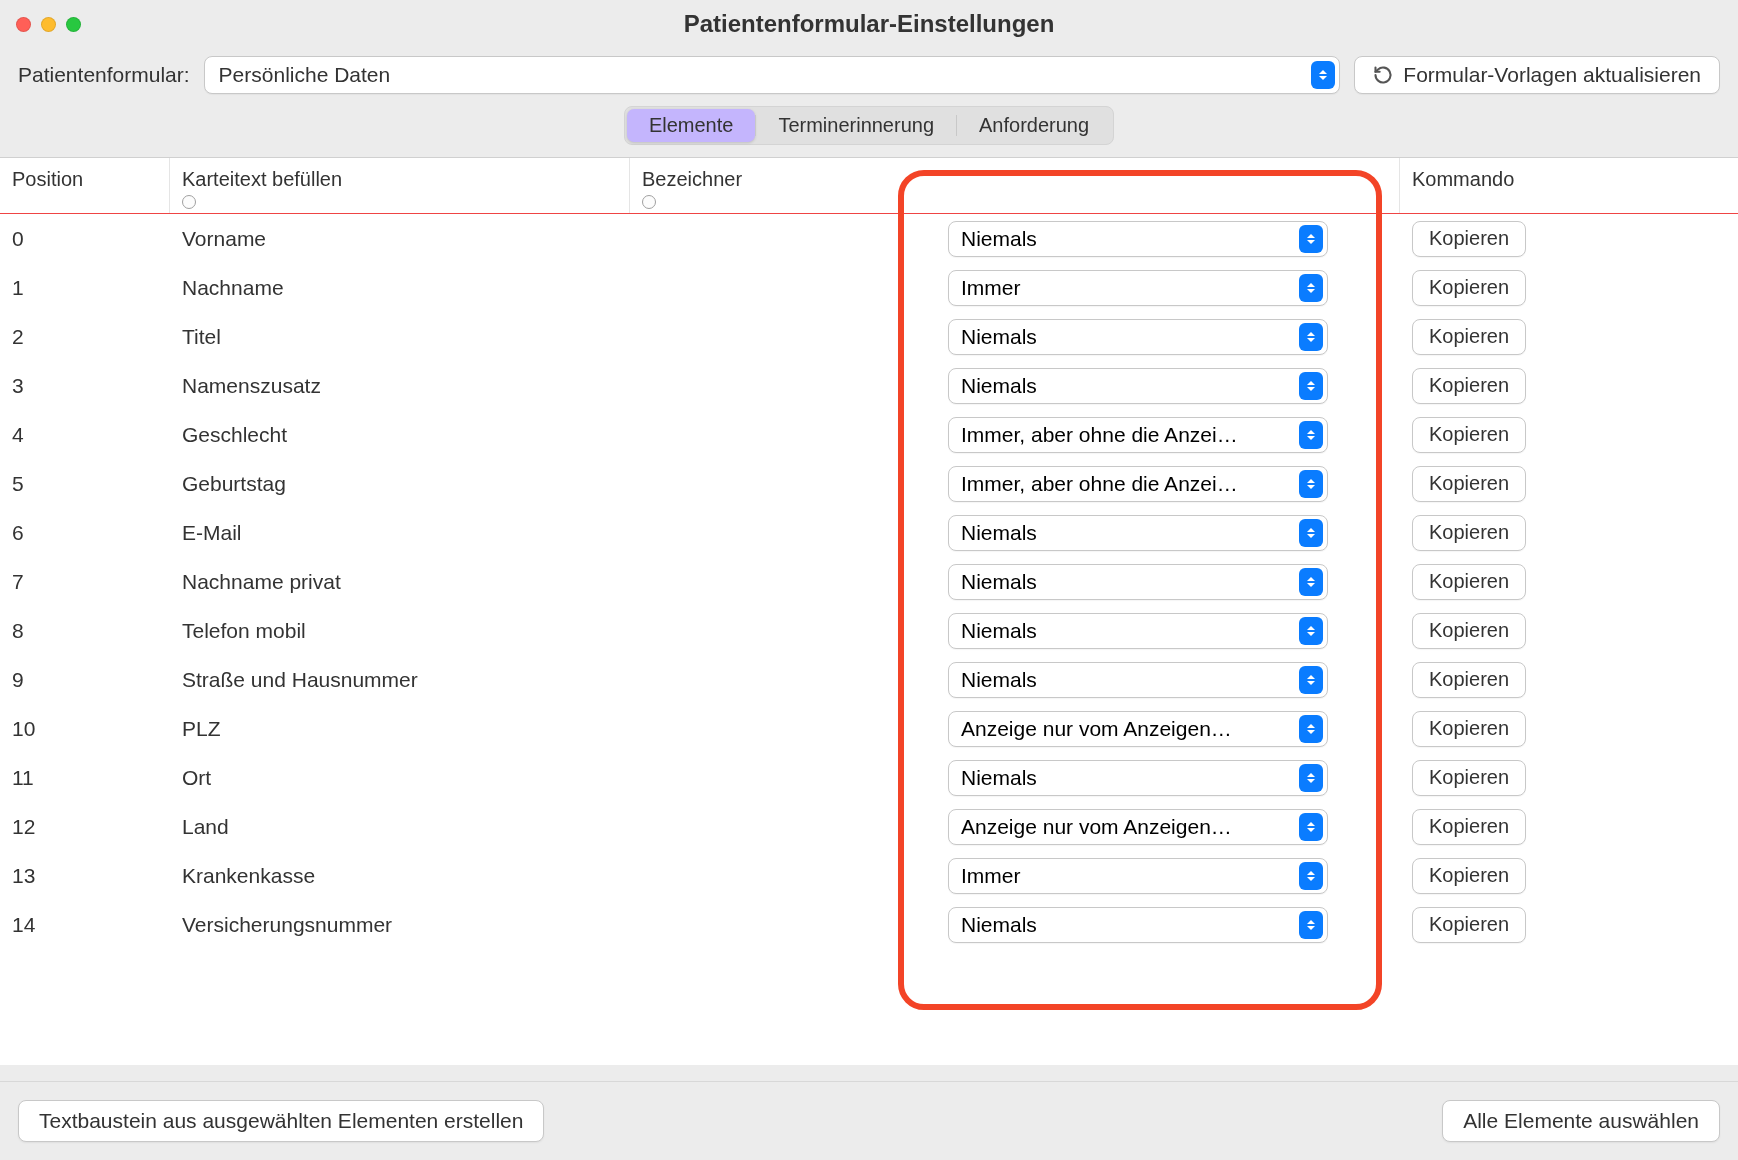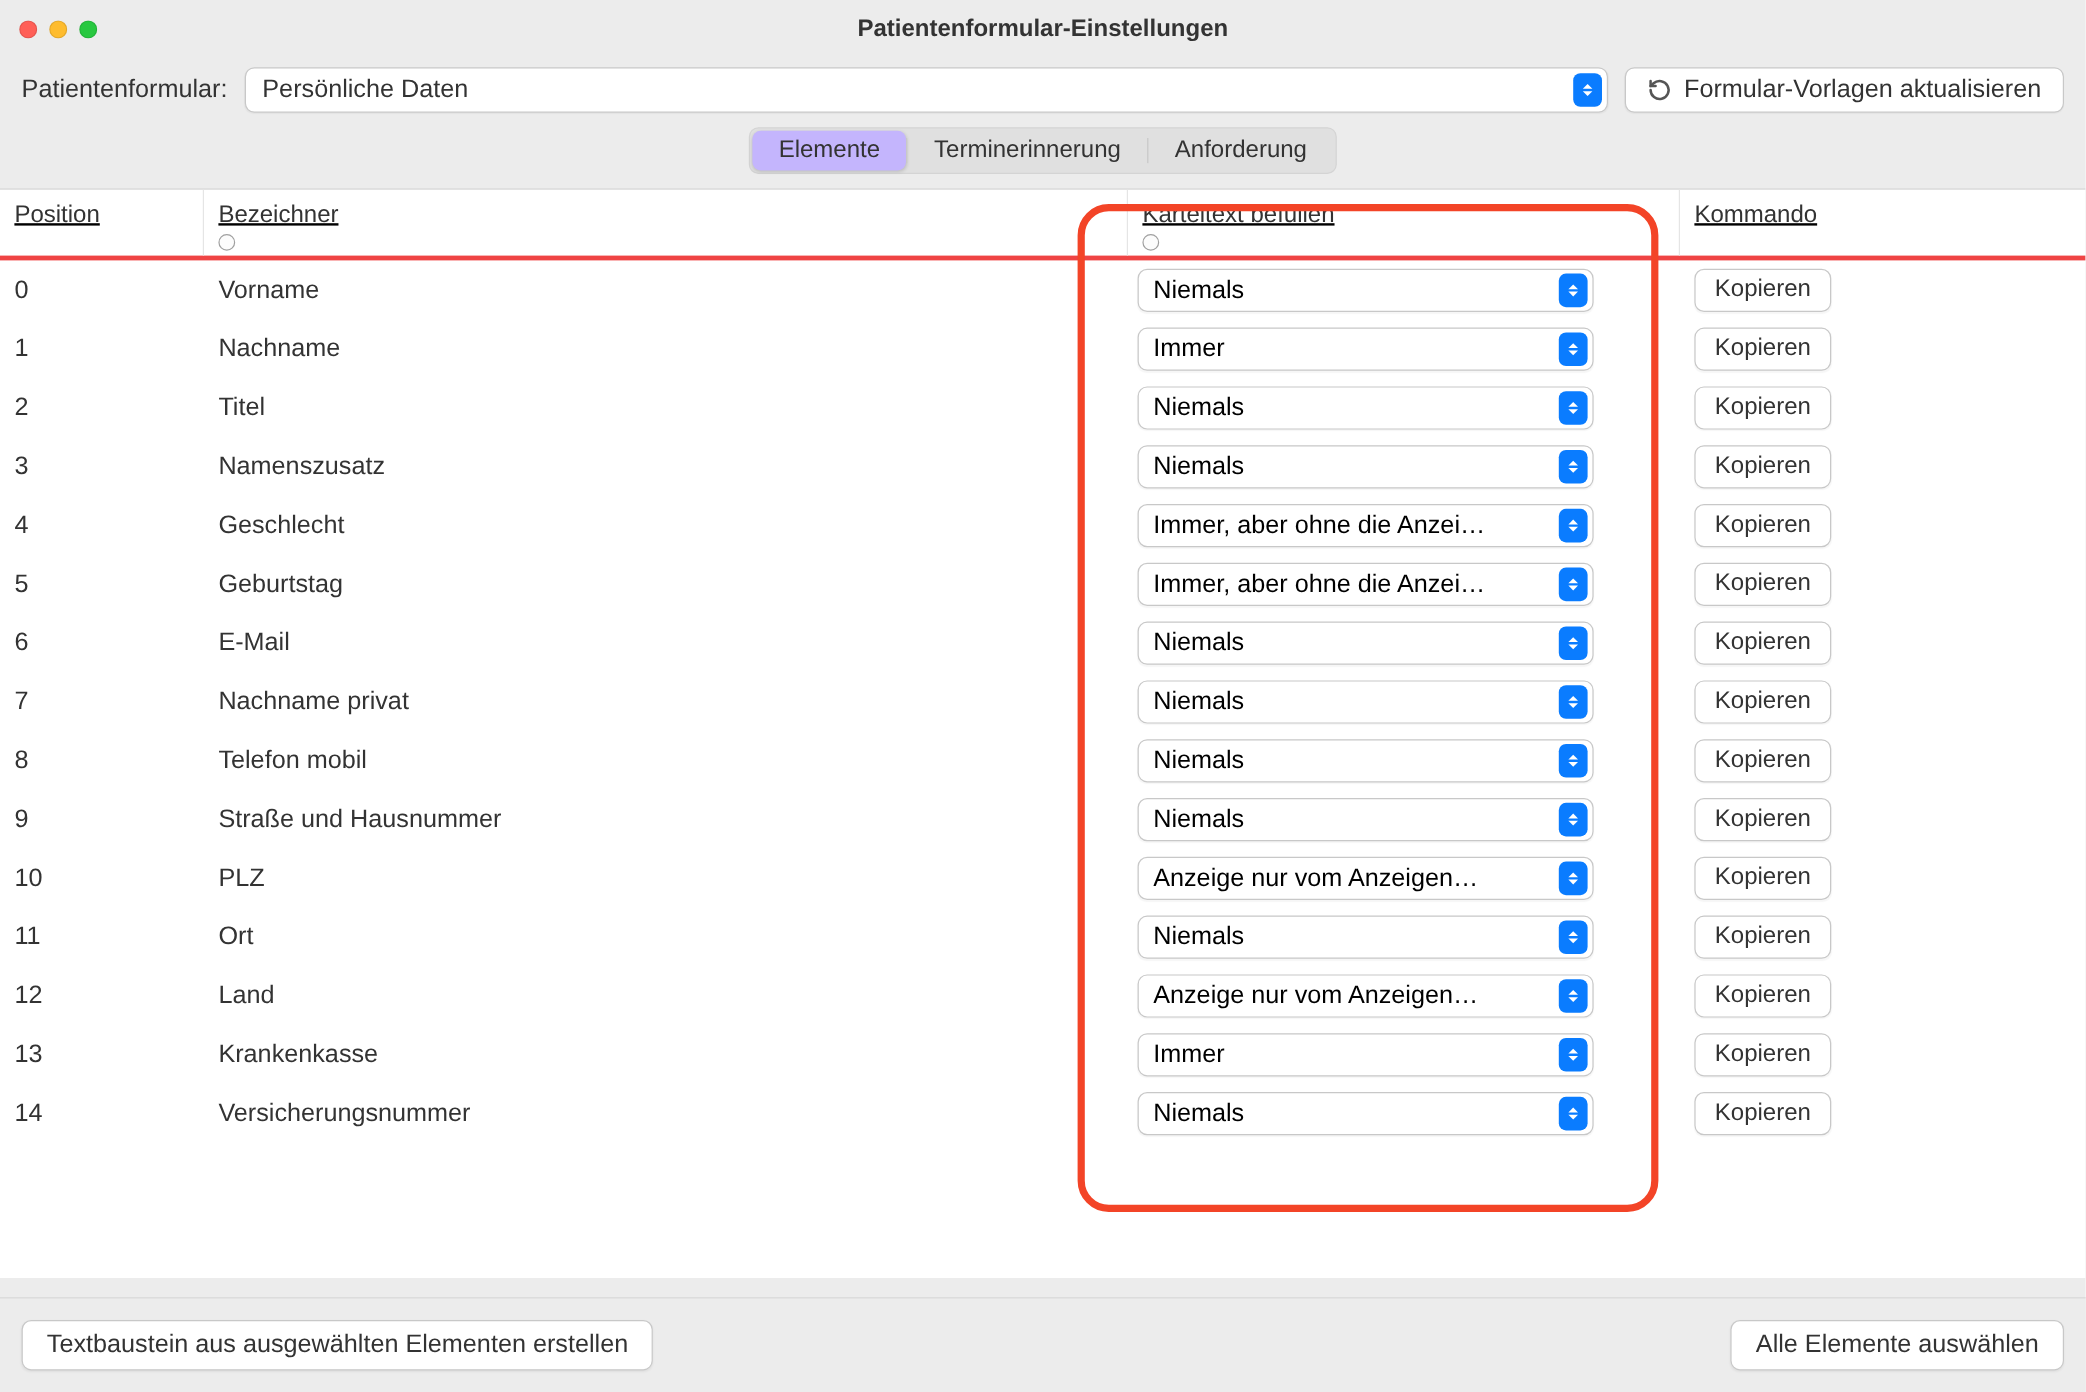--- a/index.html
+++ b/index.html
@@ -32,21 +32,21 @@
       border-radius: 50%;
     }
     .tl-red { background: #ff5f57; border: 0.5px solid rgba(0,0,0,0.1); }
     .tl-yellow { background: #febc2e; border: 0.5px solid rgba(0,0,0,0.1); }
     .tl-green { background: #28c840; border: 0.5px solid rgba(0,0,0,0.1); }
     .window-title {
       position: absolute;
       left: 50%;
       transform: translateX(-50%);
       font-weight: 600;
-      font-size: 20px;
+      font-size: 24px;
       color: #333;
     }
     .toolbar-row {
       display: flex;
       align-items: center;
       padding: 8px 18px;
       gap: 14px;
     }
     .toolbar-label {
       font-size: 21px;
@@ -136,22 +136,21 @@
       background: #c8c8c8;
       margin: 6px 0;
     }
     .table-container {
       background: #fff;
       border-top: 1px solid #d0d0d0;
       height: 908px;
     }
     .table-header {
       display: flex;
-      border-bottom: 4px solid #ef4444;
-      text-decoration: underline;
+      border-bottom: 1px solid #ef4444;
     }
     .th {
       padding: 10px 12px 4px 12px;
       font-size: 20px;
       color: #333;
       border-right: 1px solid #e5e5e5;
       position: relative;
     }
     .th:last-child { border-right: none; }
     .th-radio {
@@ -288,26 +287,26 @@
     <div class="segment-divider"></div>
     <div class="segment">Anforderung</div>
   </div>
 </div>
 
 <div class="table-container">
   <div class="table-header">
     <div class="th col-pos">
       <span>Position</span>
     </div>
+    <div class="th col-kar">
+      <span>Karteitext befüllen</span>
+      <span class="th-radio"></span>
+    </div>
     <div class="th col-bez">
       <span>Bezeichner</span>
-      <span class="th-radio"></span>
-    </div>
-    <div class="th col-kar">
-      <span>Karteitext befüllen</span>
       <span class="th-radio"></span>
     </div>
     <div class="th col-kom">
       <span>Kommando</span>
     </div>
   </div>
   <div class="table-body" id="table-body">
       <div class="row">
         <div class="cell col-pos">0</div>
         <div class="cell col-bez">Vorname</div>

